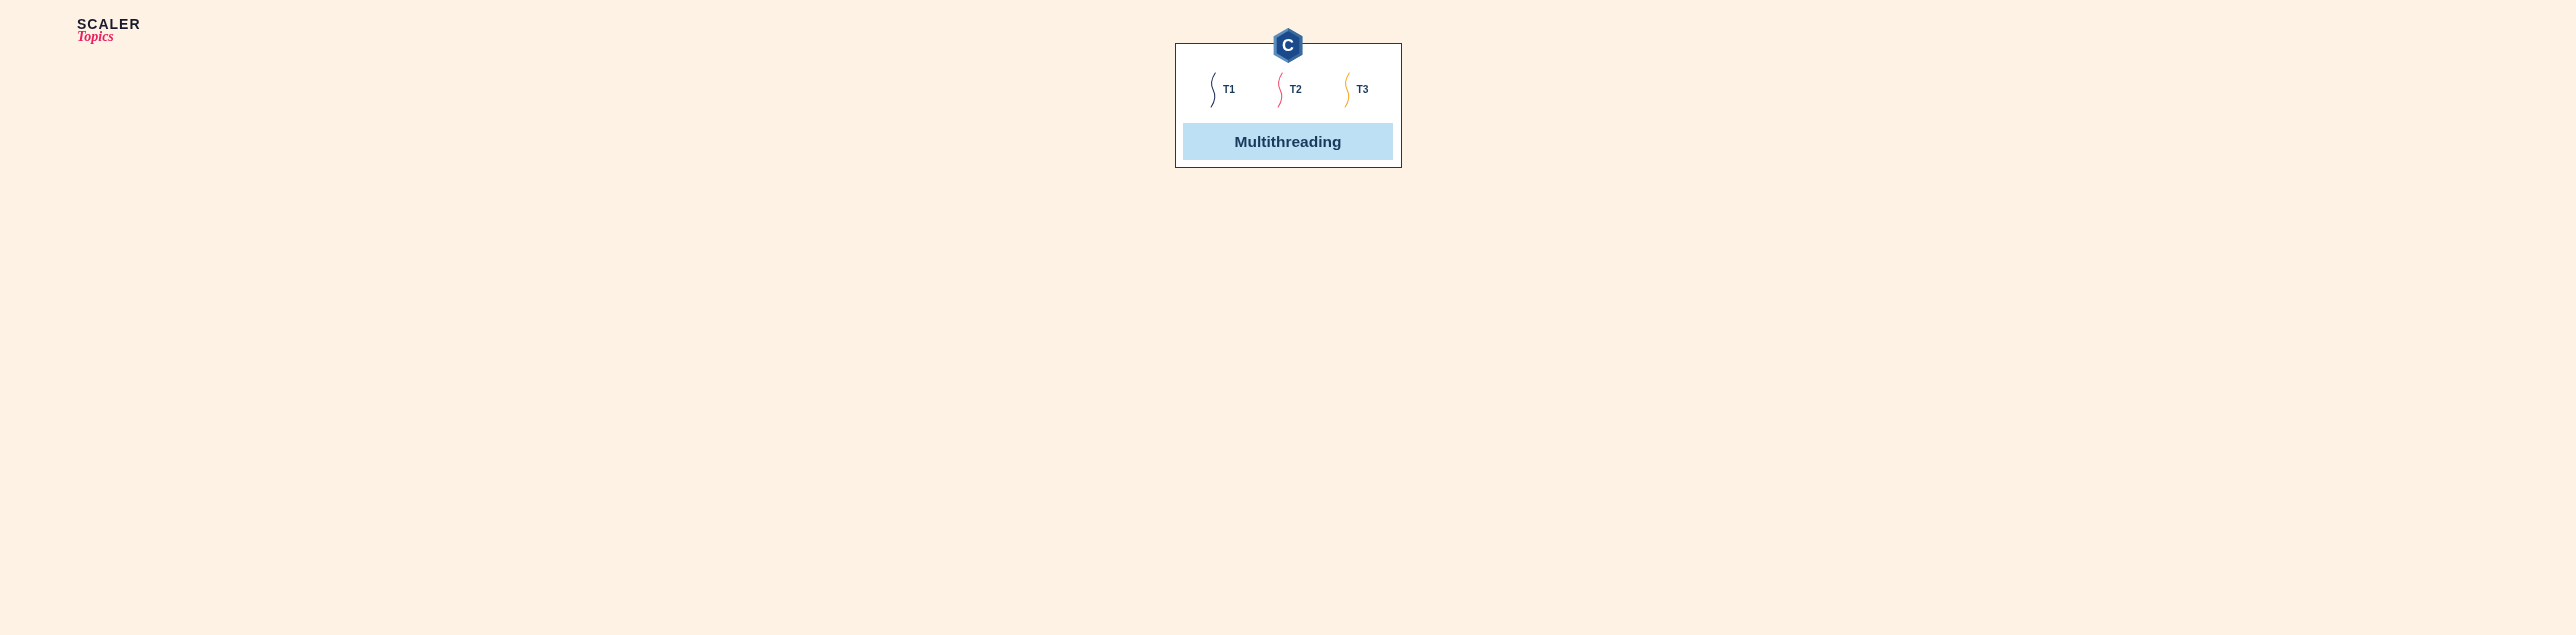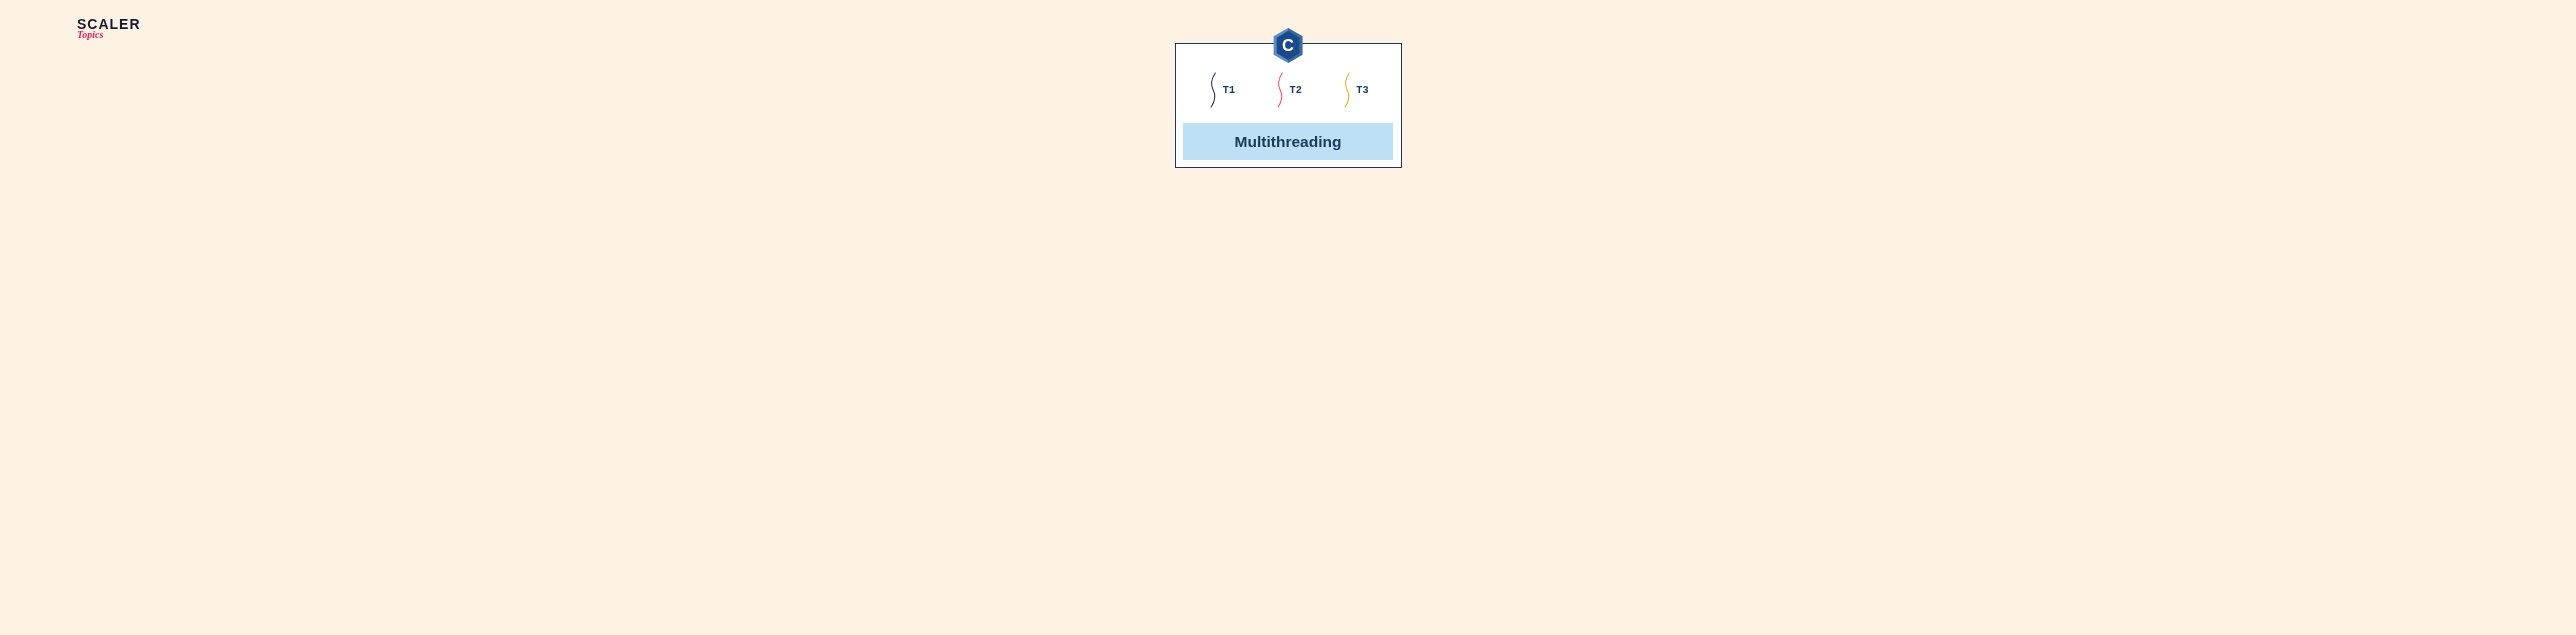--- a/index.html
+++ b/index.html
@@ -25,21 +25,21 @@
       flex-direction: column;
       align-items: flex-start;
     }
     .logo-scaler {
       font-size: 14px;
       font-weight: 700;
       letter-spacing: 1px;
       color: #1a1a2e;
     }
     .logo-topics {
-      font-size: 10px;
+      font-size: 14px;
       font-weight: 600;
       color: #e91e63;
       font-style: italic;
       margin-top: -2.1px;
       font-family: 'Brush Script MT', cursive;
       text-align: right;
     }
     .diagram-box {
       background: #ffffff;
       border: 0.8px solid #1a3a5c;
@@ -58,21 +58,20 @@
     .threads-row {
       display: flex;
       justify-content: space-around;
       align-items: center;
       padding: 7.2px 5.2px 15.5px 5.2px;
     }
     .thread {
       display: flex;
       align-items: center;
       gap: 3.1px;
-      font-family: Liberation Mono, monospace;
     }
     .thread-curve {
       width: 12.4px;
       height: 36px;
     }
     .thread-label {
       font-size: 10.3px;
       font-weight: 600;
       color: #1a3a5c;
     }

